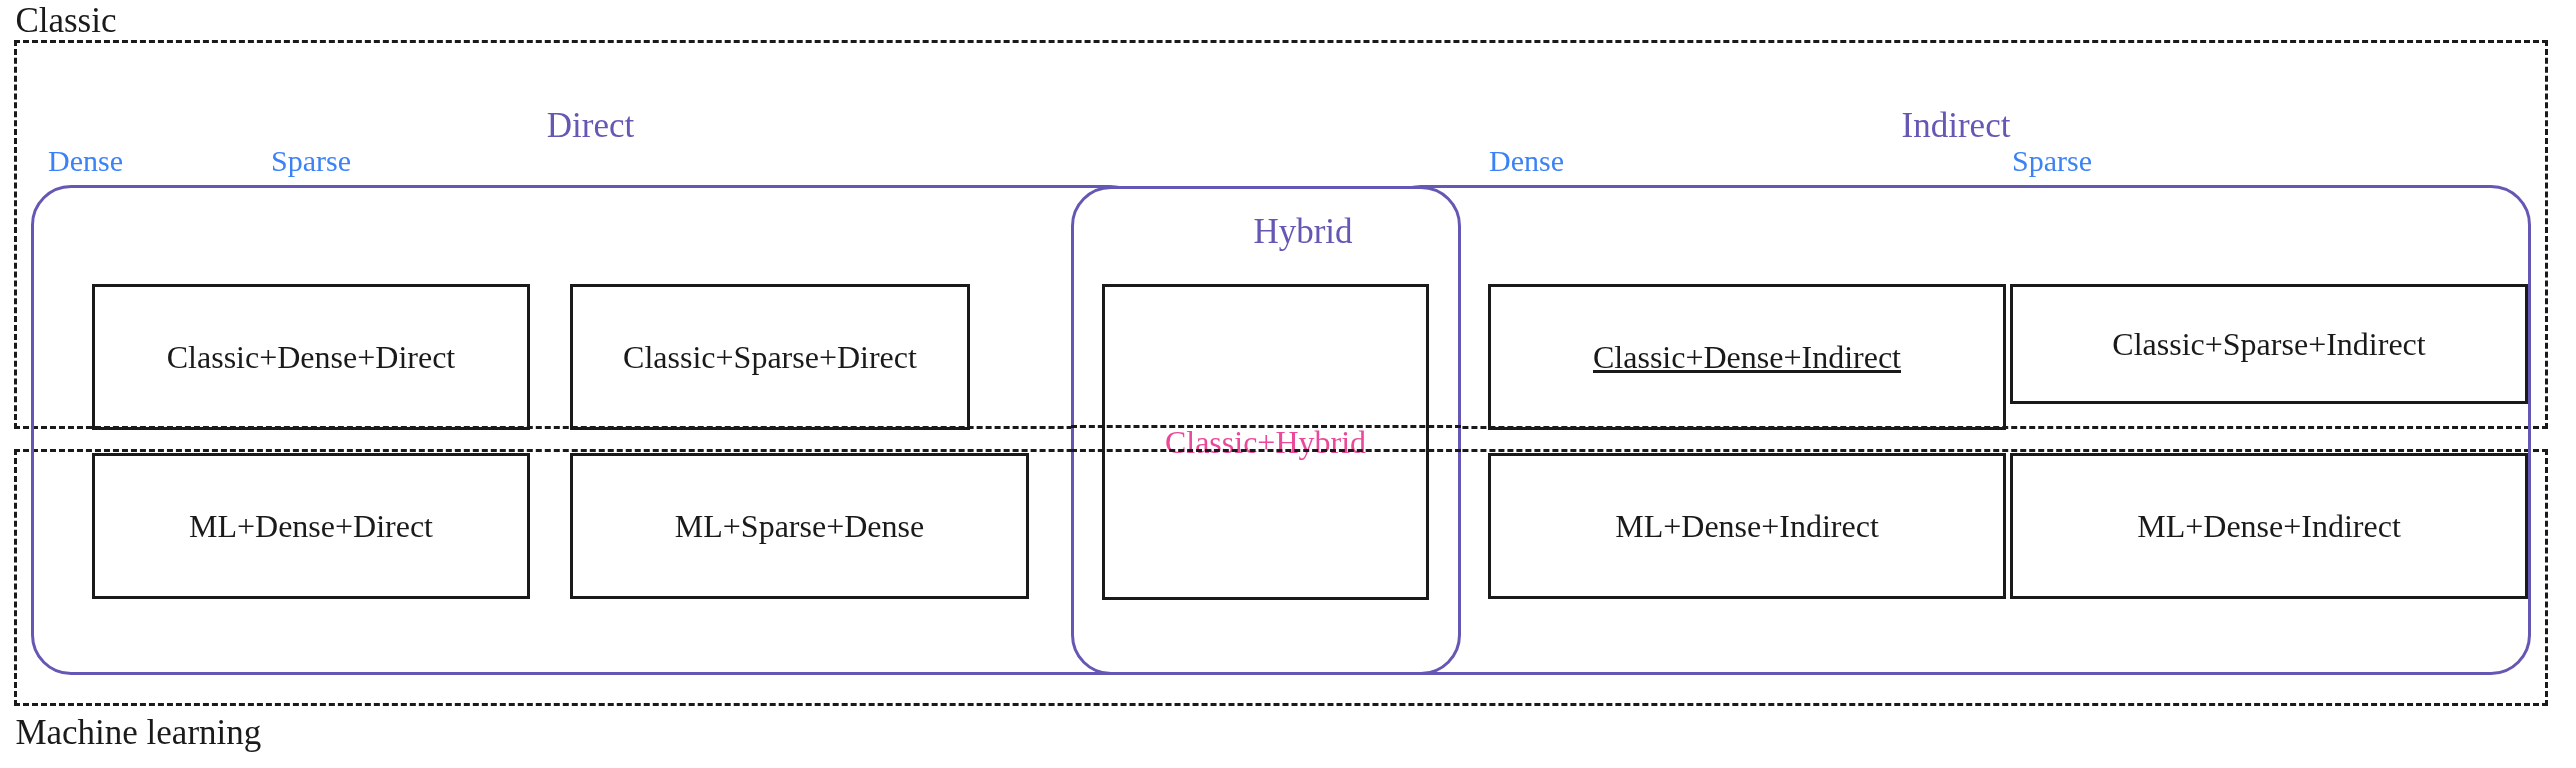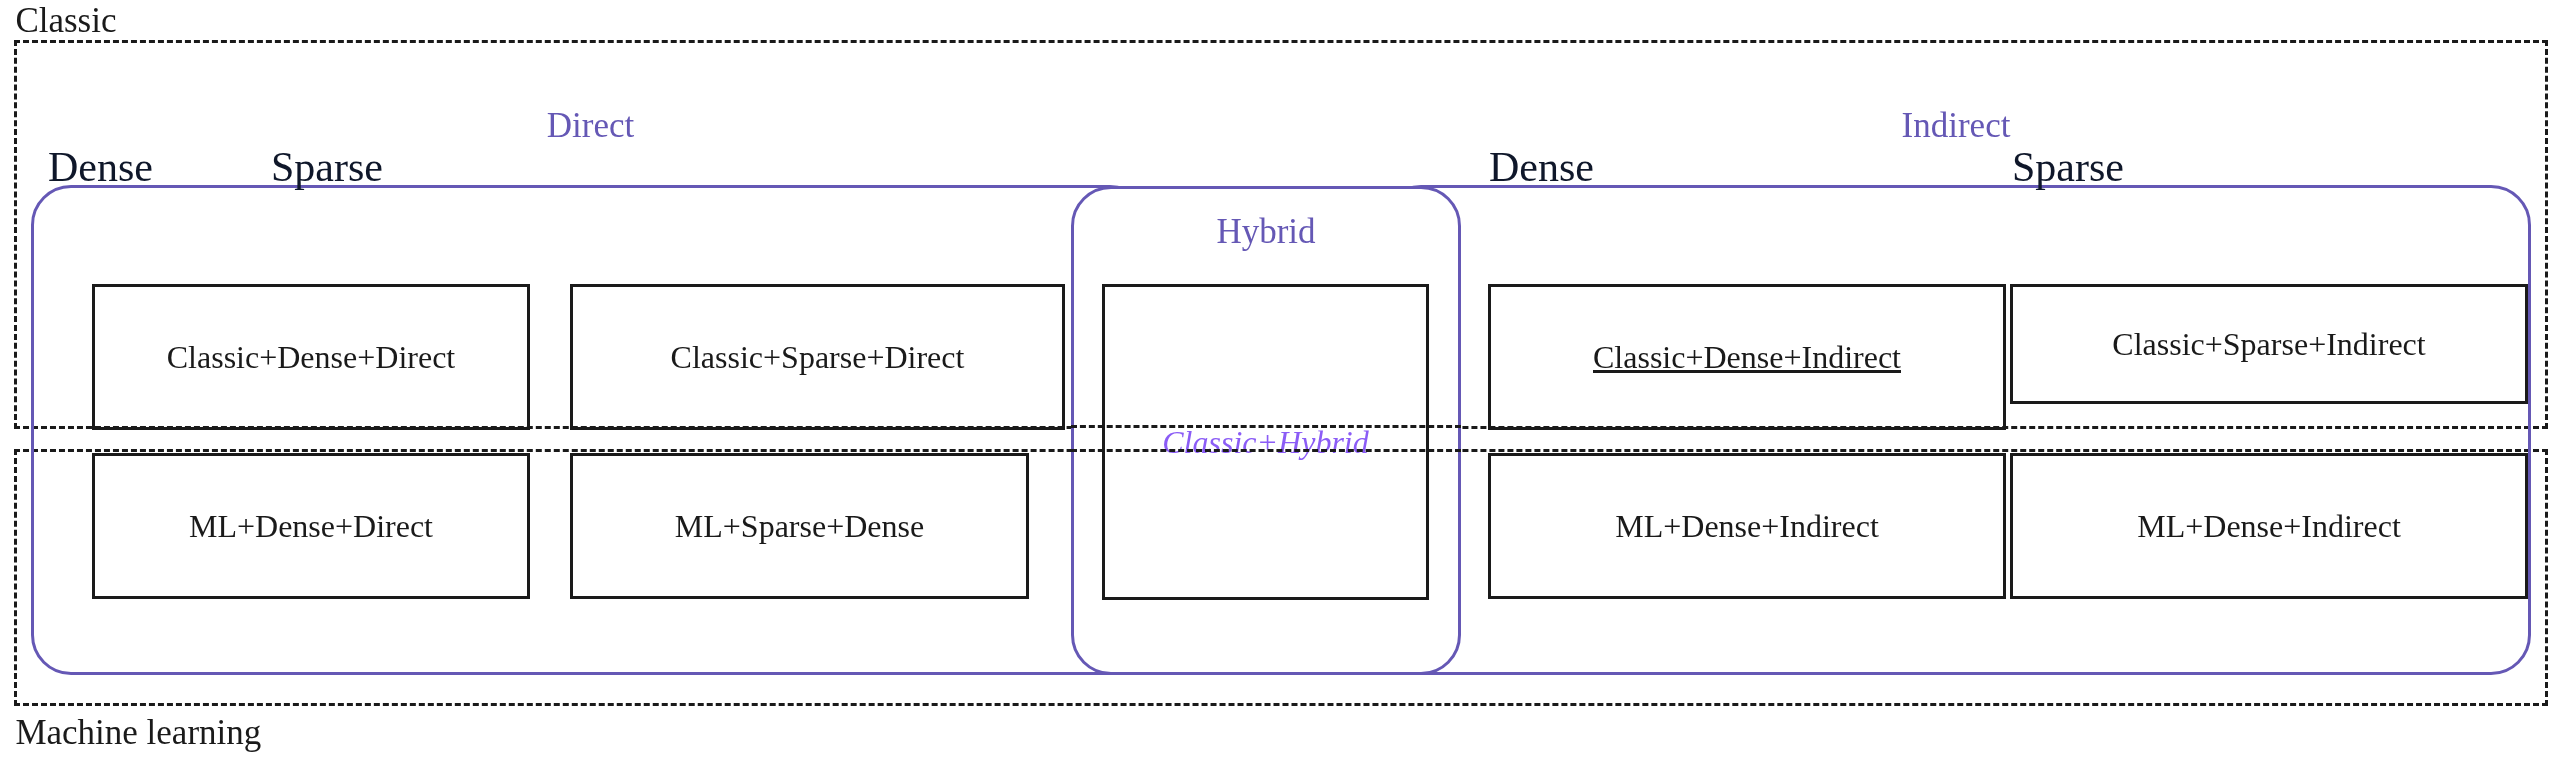--- a/index.html
+++ b/index.html
@@ -37,40 +37,40 @@
   #indirect-box{left:1381px;top:185px;width:1150px;height:490px;}
   #hybrid-box{left:1071px;top:186px;width:390px;height:489px;background:#ffffff;}
 
   
   .group-title{
     position:absolute;font-size:35px;line-height:1;color:#6558b5;white-space:nowrap;
     text-align:center;
   }
   #direct-title{left:31px;top:108px;width:1119px;}
   #indirect-title{left:1381px;top:108px;width:1150px;}
-  #hybrid-title{left:1071px;top:214px;width:390px;text-align:center;}
+  #hybrid-title{left:1108px;top:214px;width:390px;text-align:center;}
 
   
   .col-label{
-    position:absolute;font-size:42px;line-height:1;color:#0f172a;white-space:nowrap;
+    position:absolute;font-size:30px;line-height:1;color:#3b82f6;white-space:nowrap;
   }
 
   
   .cell{
     position:absolute;
     border:3.1px solid #1a1a1a;
     box-sizing:border-box;
     background:transparent;
     display:flex;align-items:center;justify-content:center;
     font-size:32px;color:#1a1a1a;white-space:nowrap;
   }
   .cell.tall{align-items:stretch;justify-content:flex-start;flex-direction:column;}
   .cell-top-text,.cell-bot-text{
     flex:1;display:flex;align-items:center;justify-content:center;
-    font-size:32px;color:#8b5cf6;white-space:nowrap;font-style:italic;
+    font-size:32px;color:#ec4899;white-space:nowrap;
   }
 </style>
 </head>
 <body>
 
 <div class="outer-label" id="classic-label">Classic</div>
 
 <div class="dashed-region" id="classic-region"></div>
 
 <div class="dashed-region" id="ml-region"></div>
@@ -86,21 +86,21 @@
 <div class="col-label" style="left:48px;top:146px;">Dense</div>
 
 <div class="col-label" style="left:271px;top:146px;">Sparse</div>
 
 <div class="col-label" style="left:1489px;top:146px;">Dense</div>
 
 <div class="col-label" style="left:2012px;top:146px;">Sparse</div>
 
 <div class="cell" style="left:92px;top:284px;width:438px;height:146px;">Classic+Dense+Direct</div>
 
-<div class="cell" style="left:570px;top:284px;width:495px;height:146px;">Classic+Sparse+Direct</div>
+<div class="cell" style="left:570px;top:284px;width:400px;height:146px;">Classic+Sparse+Direct</div>
 
 <div class="cell" style="left:1488px;top:284px;width:518px;height:146px;text-decoration:underline;">Classic+Dense+Indirect</div>
 
 <div class="cell" style="left:2010px;top:284px;width:518px;height:120px;">Classic+Sparse+Indirect</div>
 
 <div class="cell" style="left:92px;top:453px;width:438px;height:146px;">ML+Dense+Direct</div>
 
 <div class="cell" style="left:570px;top:453px;width:459px;height:146px;">ML+Sparse+Dense</div>
 
 <div class="cell" style="left:1488px;top:453px;width:518px;height:146px;">ML+Dense+Indirect</div>

